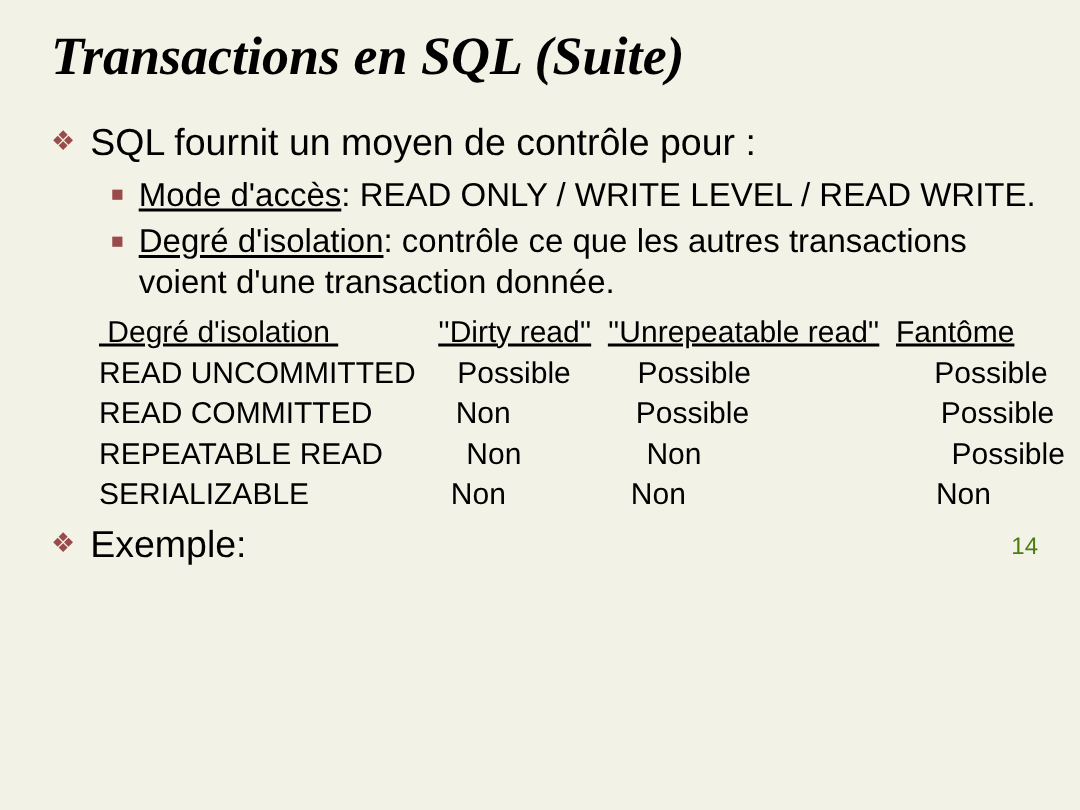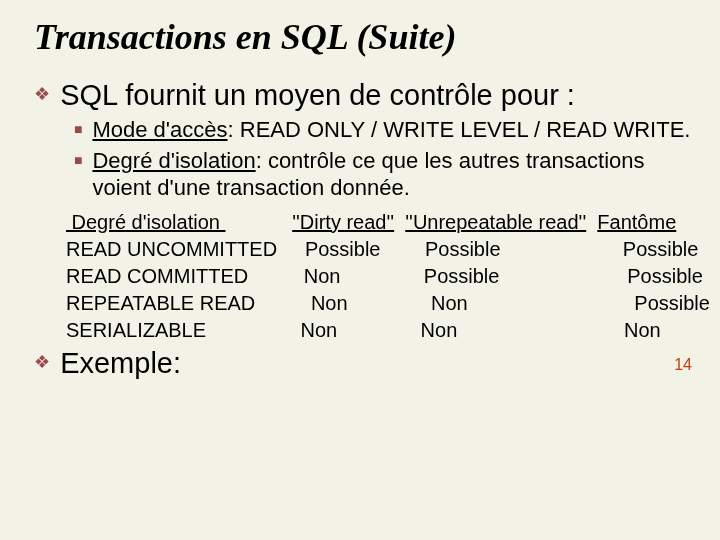--- a/index.html
+++ b/index.html
@@ -32,21 +32,21 @@
     margin: 4px 0 6px 0;
   }
   .lvl1 .bullet1 {
     color: #9a4a4a;
     font-size: 18px;
     line-height: 28px;
     margin-right: 10px;
     flex: 0 0 auto;
   }
   .lvl1 .txt {
-    font-size: 29px;
+    font-size: 25px;
     line-height: 30px;
   }
   .lvl2 {
     display: flex;
     align-items: flex-start;
     margin: 4px 0 4px 40px;
   }
   .lvl2 .bullet2 {
     color: #9a4a4a;
     font-size: 14px;
@@ -68,21 +68,21 @@
   .table-block .hdr { text-decoration: underline; }
   .code-line {
     margin: 6px 0 0 34px;
     font-size: 20px;
   }
   .pagenum {
     position: absolute;
     right: 28px;
     bottom: 18px;
     font-size: 16px;
-    color: #c2410c;
+    color: #4d7c0f;
   }
 </style>
 </head>
 <body>
 
 <div class="slide">
 
   <h1 class="title">Transactions en SQL (Suite)</h1>
 
   <div class="lvl1">

